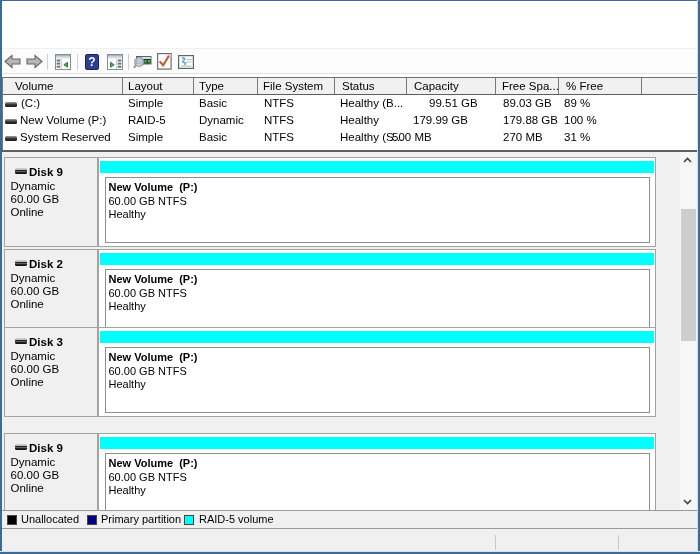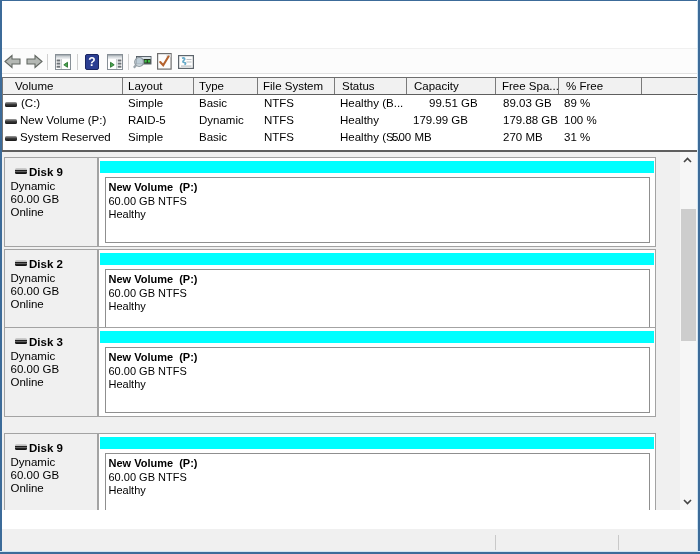--- a/index.html
+++ b/index.html
@@ -237,17 +237,25 @@
     <div id="sbar">
       <svg class="sarr" style="top:0px" width="15" height="17" viewBox="0 0 15 17">
         <path d="M4,10 L7.5,6.5 L11,10" fill="none" stroke="#444" stroke-width="1.6"></path>
       </svg>
       <div id="sthumb"></div>
       <svg class="sarr" style="top:341px" width="15" height="17" viewBox="0 0 15 17">
         <path d="M4,7 L7.5,10.5 L11,7" fill="none" stroke="#444" stroke-width="1.6"></path>
       </svg>
     </div>
   </div>
+  <div id="legend">
+    <div class="lsq" style="left:7px; background:#000"></div>
+    <span class="llab" style="left:21px">Unallocated</span>
+    <div class="lsq" style="left:87px; background:#000080"></div>
+    <span class="llab" style="left:101px">Primary partition</span>
+    <div class="lsq" style="left:184px; background:#00ffff"></div>
+    <span class="llab" style="left:199px">RAID-5 volume</span>
+  </div>
   <div id="status">
     <div class="ssep" style="left:495px"></div>
     <div class="ssep" style="left:618px"></div>
   </div>
 </div>
 
 </body></html>

